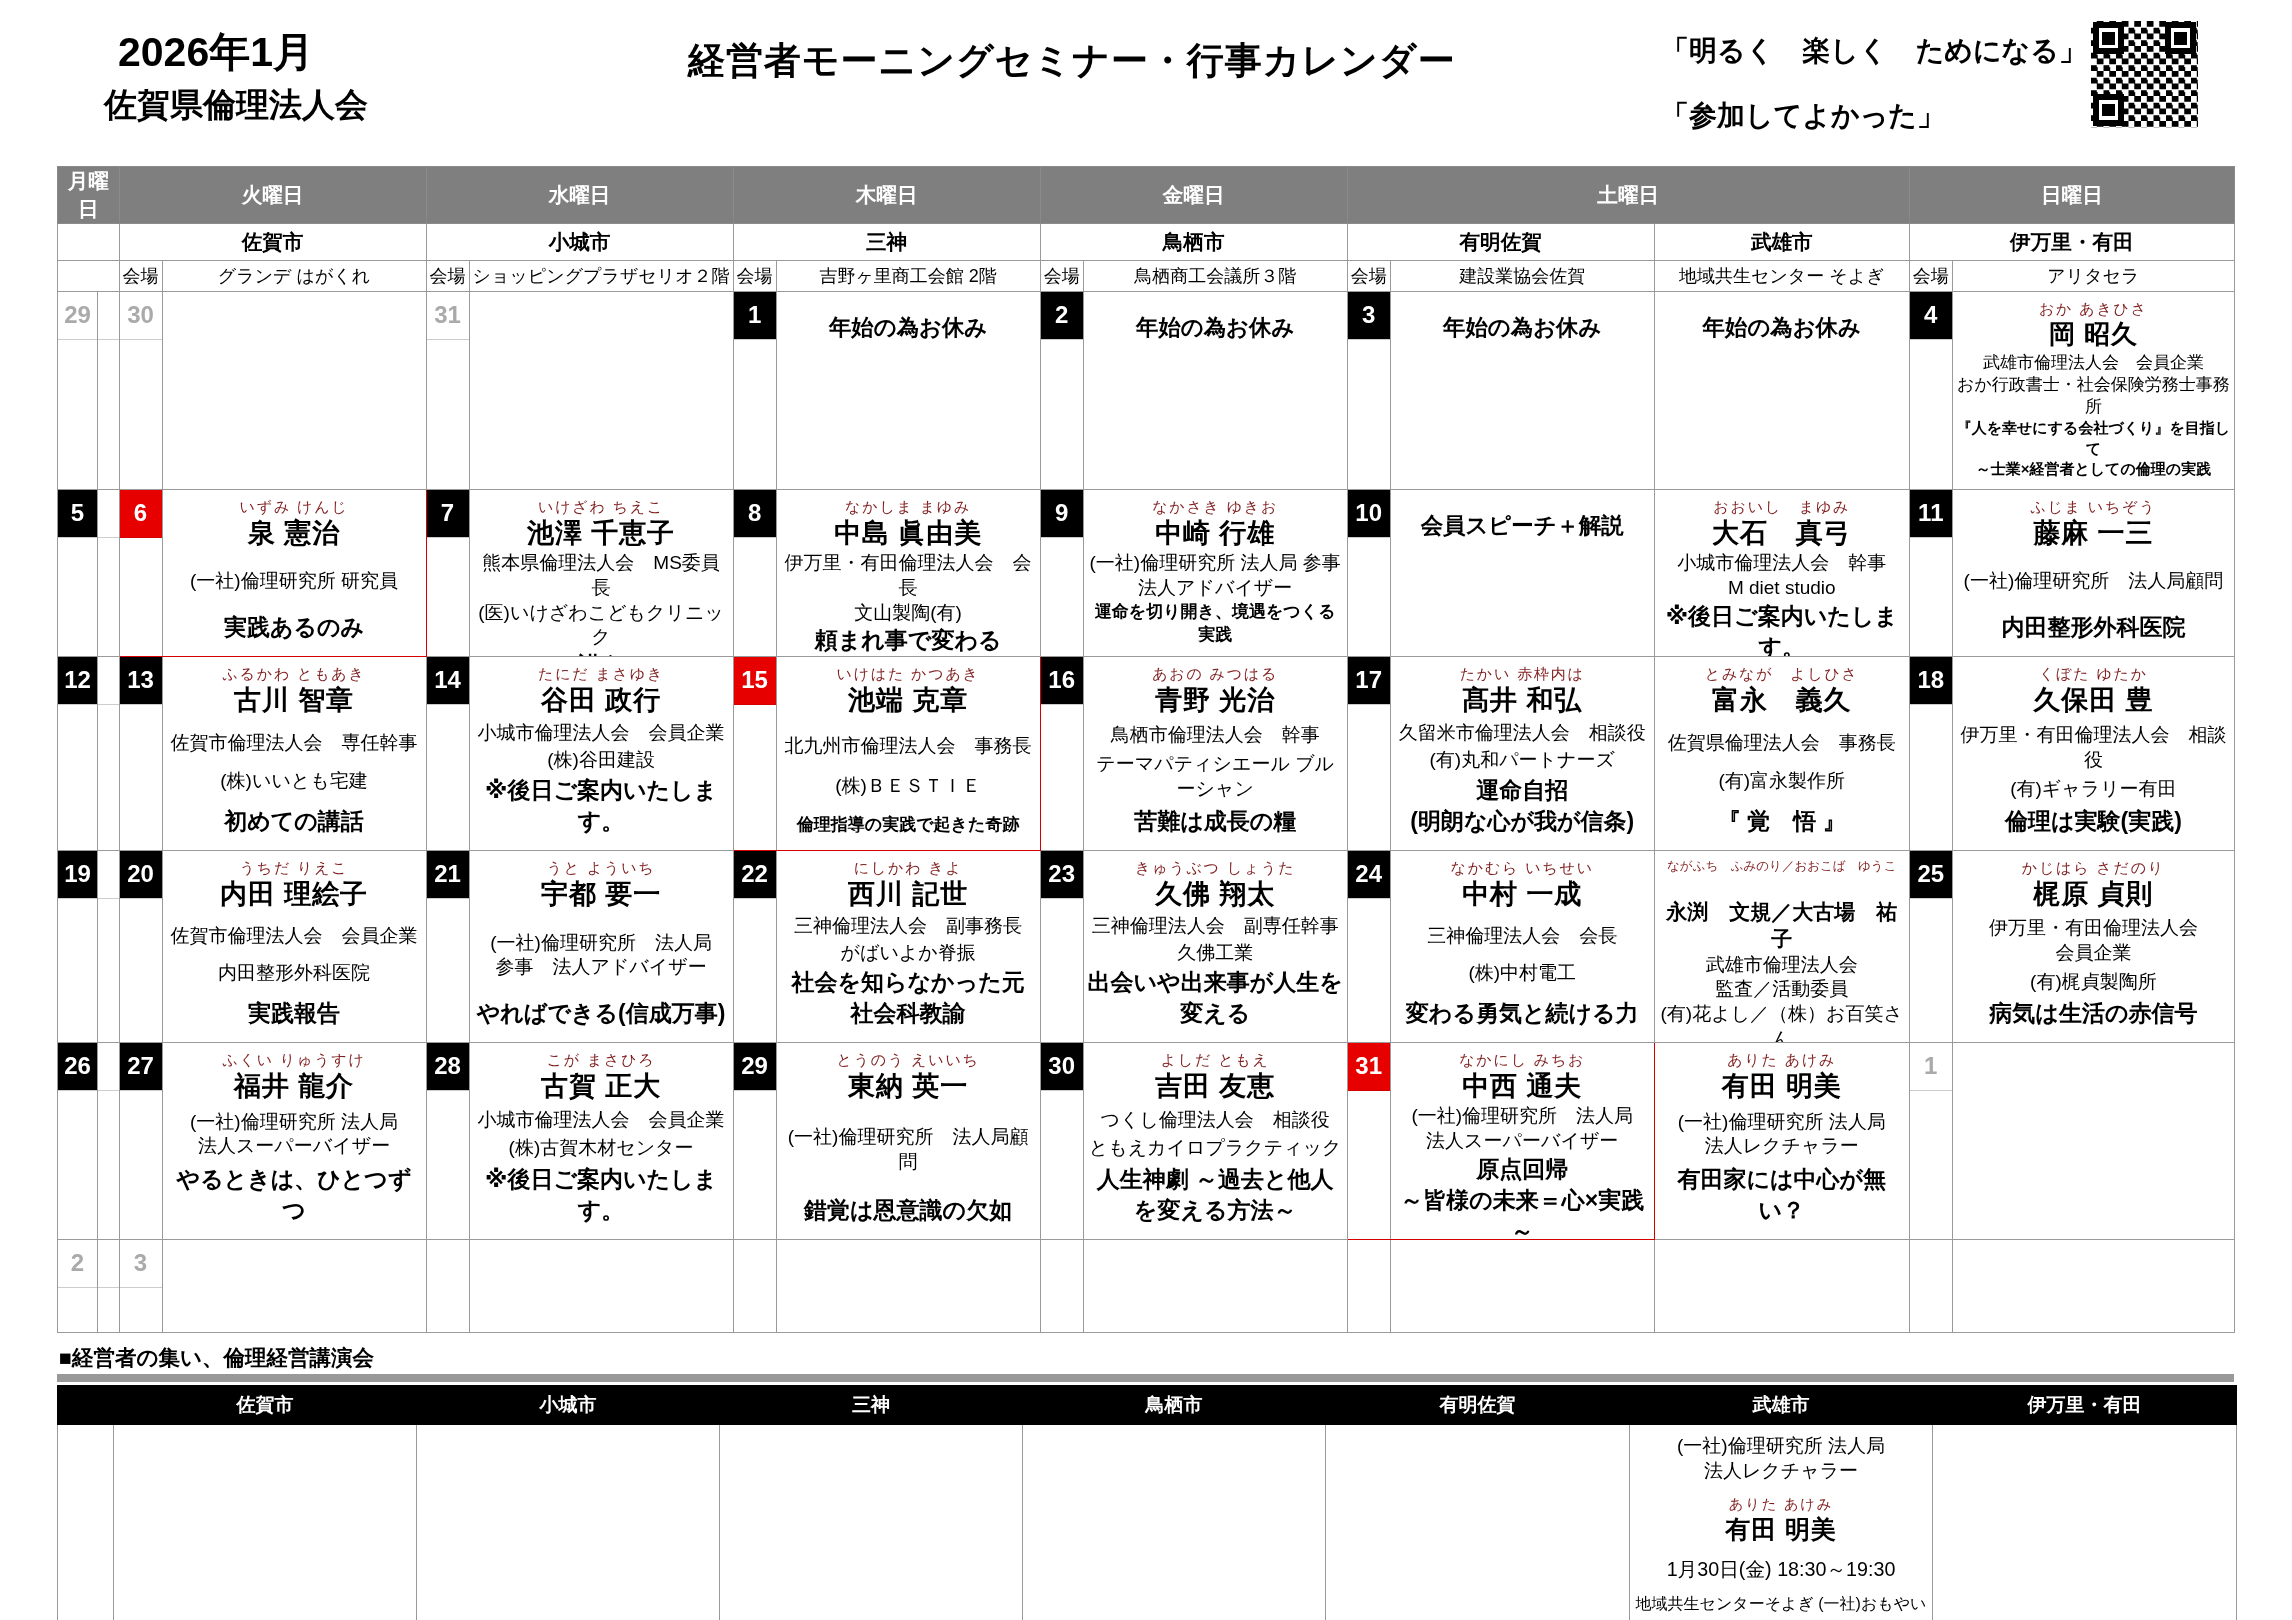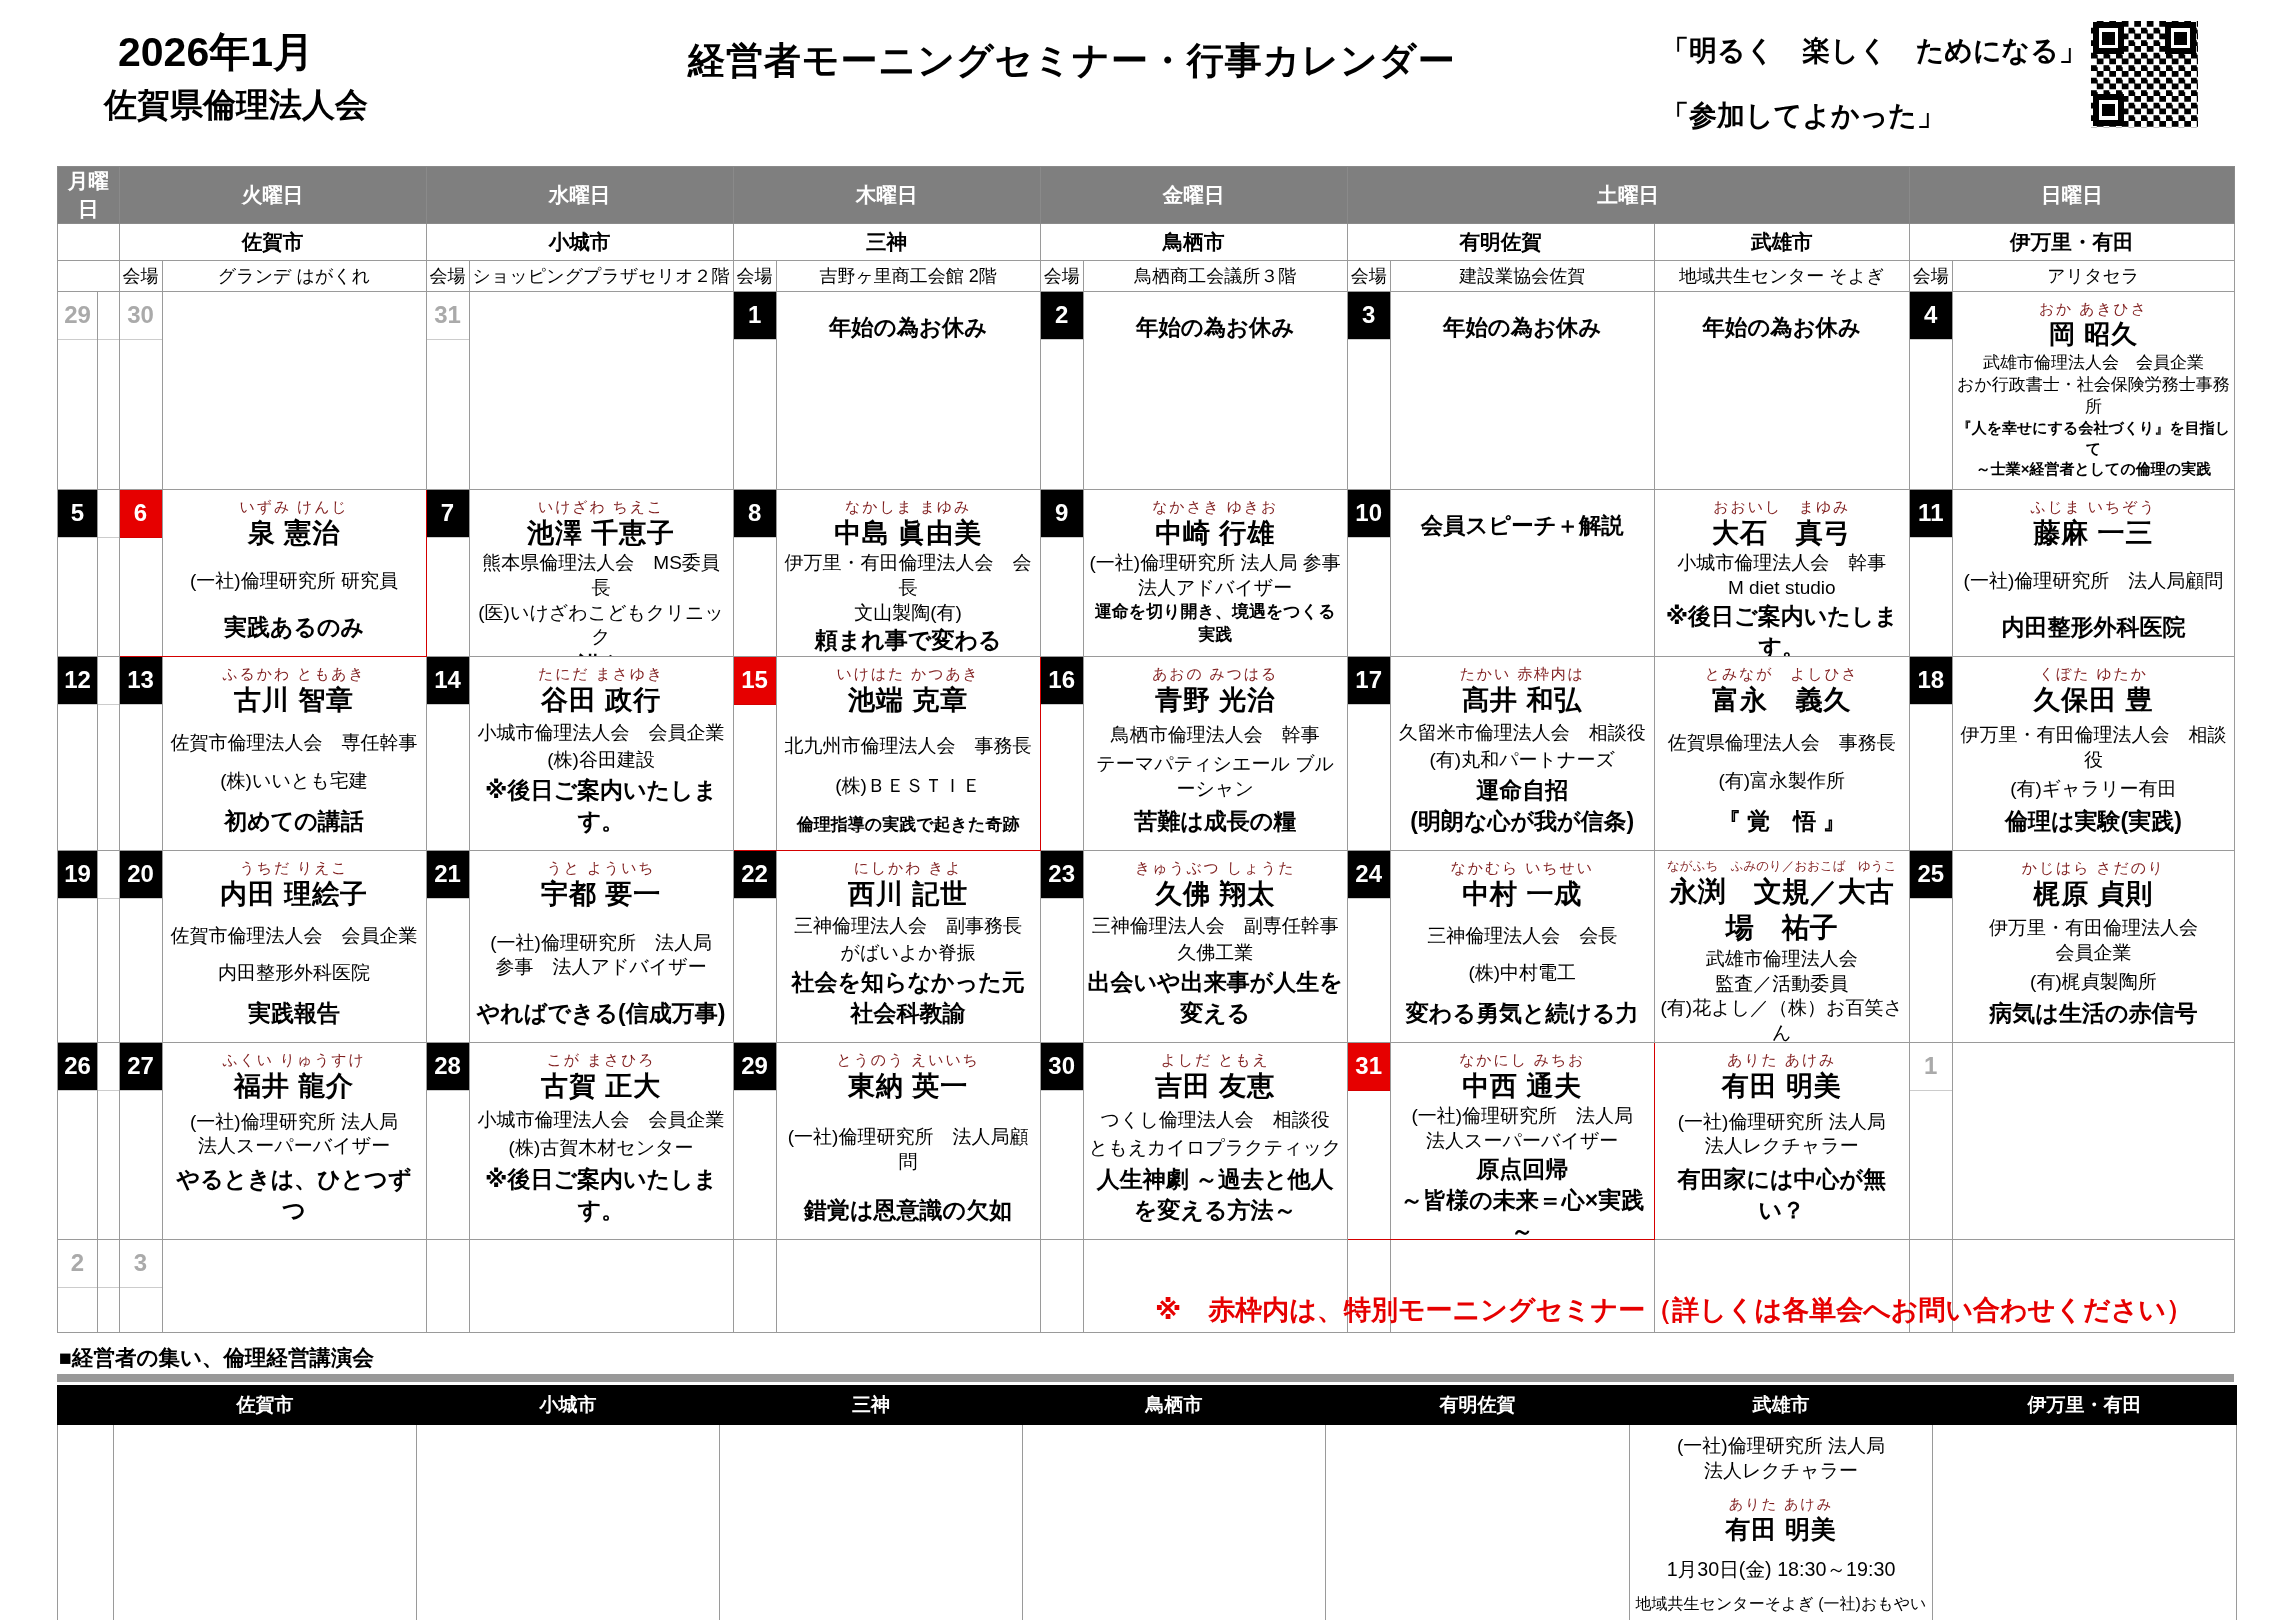--- a/index.html
+++ b/index.html
@@ -36,21 +36,21 @@
        text-align:center;padding:5.4px 1.8px 10.7px;line-height:1.3;}
   .evc.start{justify-content:flex-start;}
   .top{font-size:22.4px;font-weight:bold;margin-top:14.3px;}
   .fg{font-size:15px;color:#7f1d1d;letter-spacing:1.8px;}
   .nm{font-size:27px;font-weight:bold;letter-spacing:0.9px;}
   .ln{font-size:19px;}
   .thw{font-size:23px;font-weight:bold;line-height:1.35;}
   .dense .ln{font-size:17px;}
   .dense .thw{font-size:15px;}
   .dense .nm{font-size:26px;}
-  .sm-nm .nm{font-size:28px;letter-spacing:0;}
+  .sm-nm .nm{font-size:21px;letter-spacing:0;margin-top:24px;}
   .sm-nm .fg{font-size:12.5px;letter-spacing:0;}
   .sm-th .thw{font-size:17px;}
   td.rl{border-left:1.8px solid #d40000!important;border-top:1.8px solid #d40000!important;border-bottom:1.8px solid #d40000!important;}
   td.rl .dwrap{border-bottom-color:#d40000;}
   td.rr{border-right:1.8px solid #d40000!important;border-top:1.8px solid #d40000!important;border-bottom:1.8px solid #d40000!important;}
   
   .note{position:absolute;left:1155px;top:1292px;color:#e60000;font-size:27px;font-weight:bold;}
   .seclabel{position:absolute;left:59px;top:1343px;font-size:21.5px;font-weight:bold;}
   .graybar{position:absolute;left:57px;top:1374px;width:2177px;height:8px;background:#999;}
   table.bt{border-collapse:collapse;table-layout:fixed;position:absolute;left:57px;top:1385px;width:2177px;}
@@ -709,21 +709,20 @@
         <td class="dc"></td>
         <td class="ev"></td>
         <td class="ev"></td>
         <td class="dc"></td>
         <td class="ev"></td>
       </tr>
 
     </tbody>
   </table>
 
-  <div class="note">※　赤枠内は、特別モーニングセミナー（詳しくは各単会へお問い合わせください）</div>
   <div class="seclabel">■経営者の集い、倫理経営講演会</div>
   <div class="graybar"></div>
 
   <table class="bt">
     <colgroup>
       <col style="width:56px">
         <col style="width:303px">
         <col style="width:303px">
         <col style="width:303px">
       <col style="width:303px">

